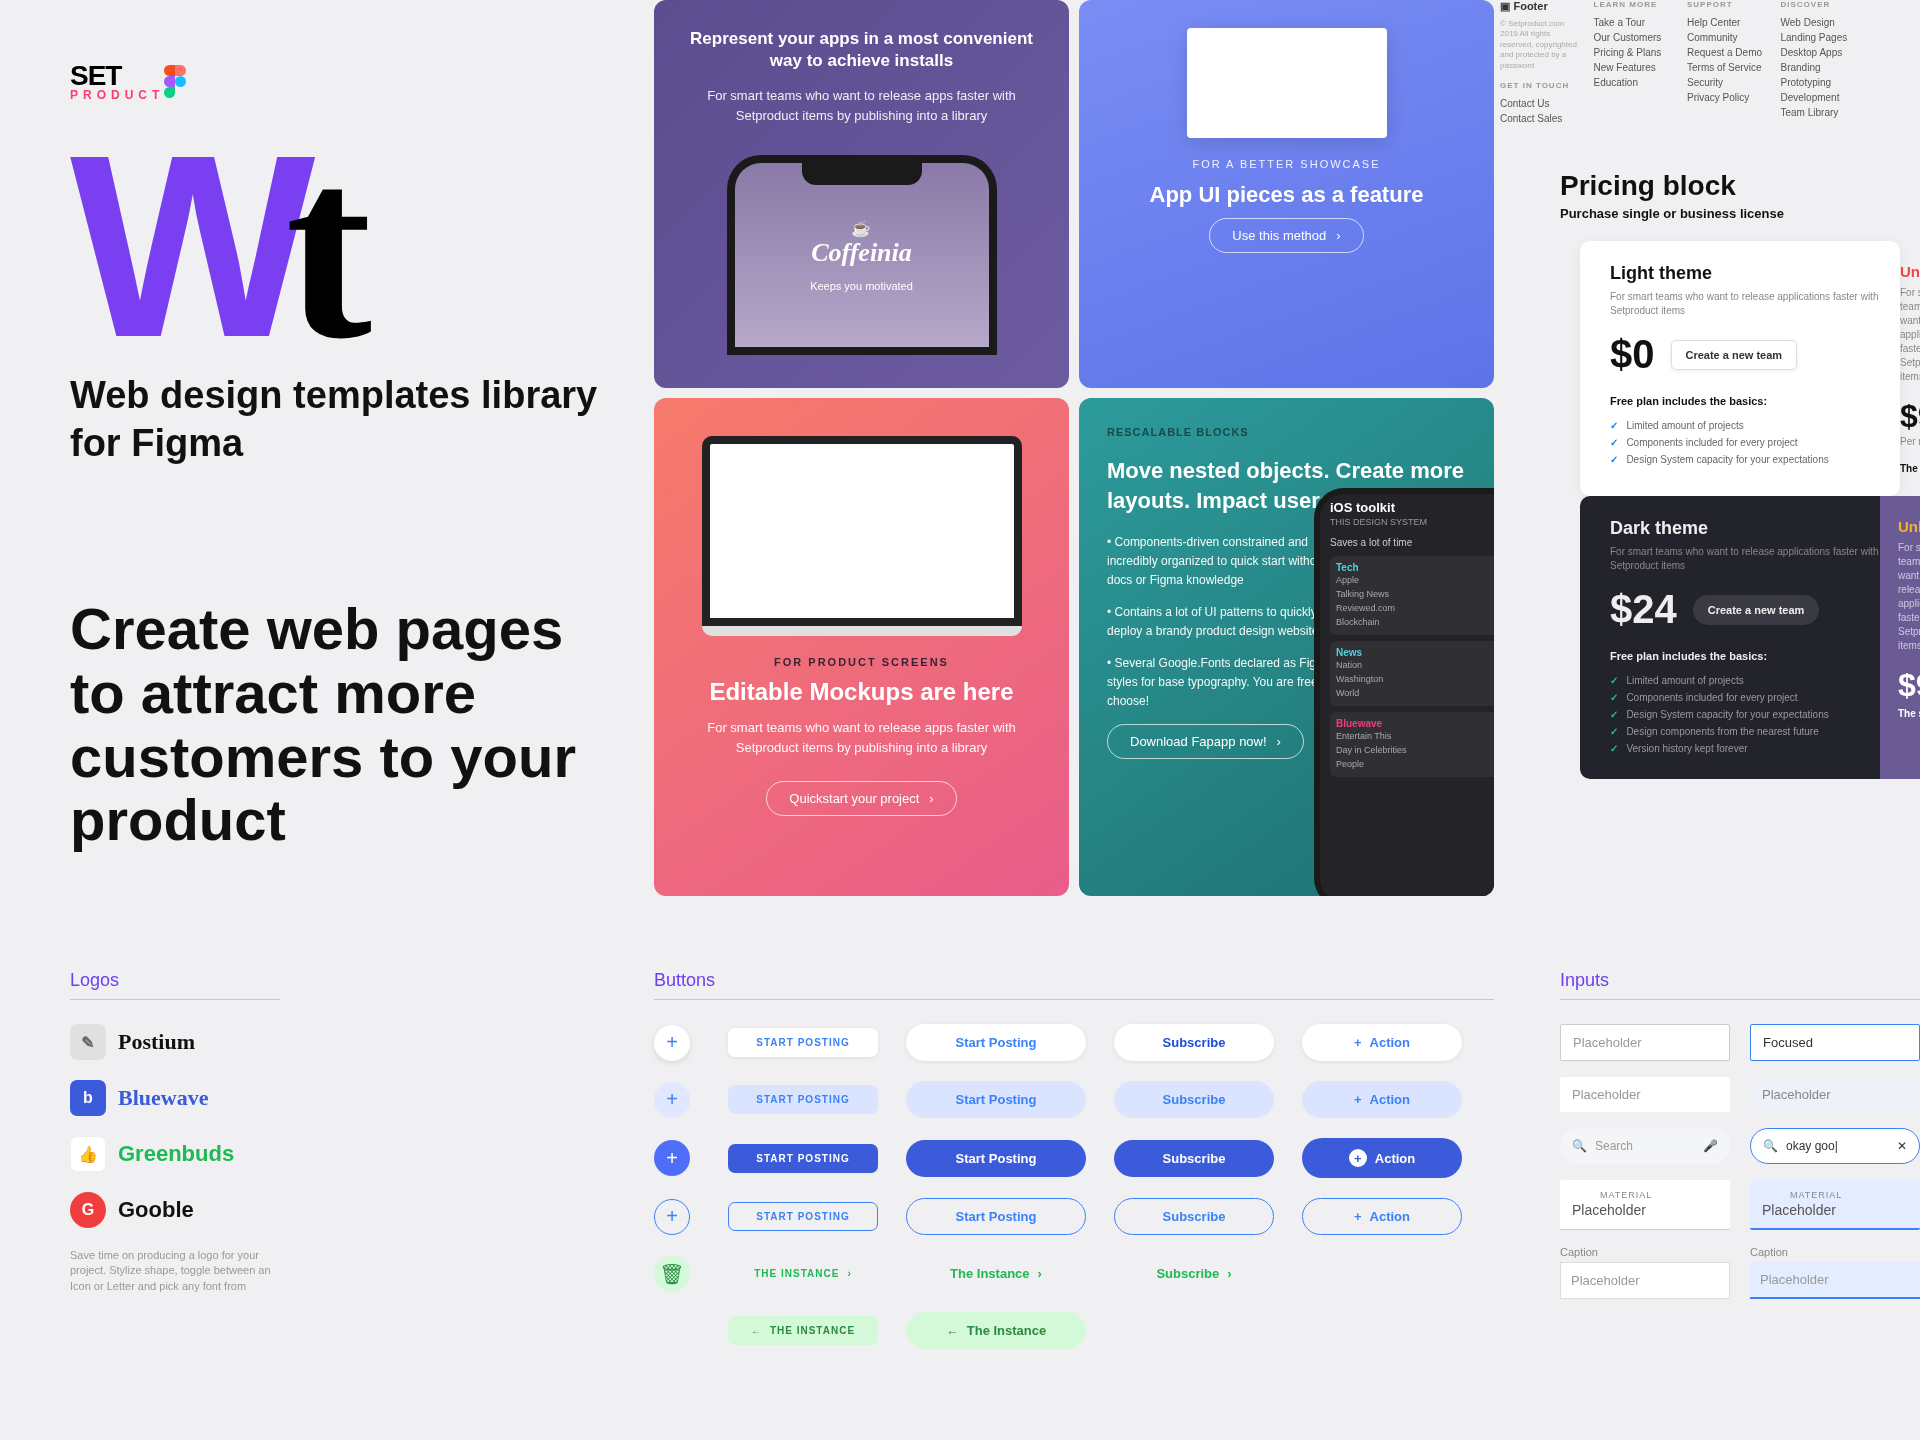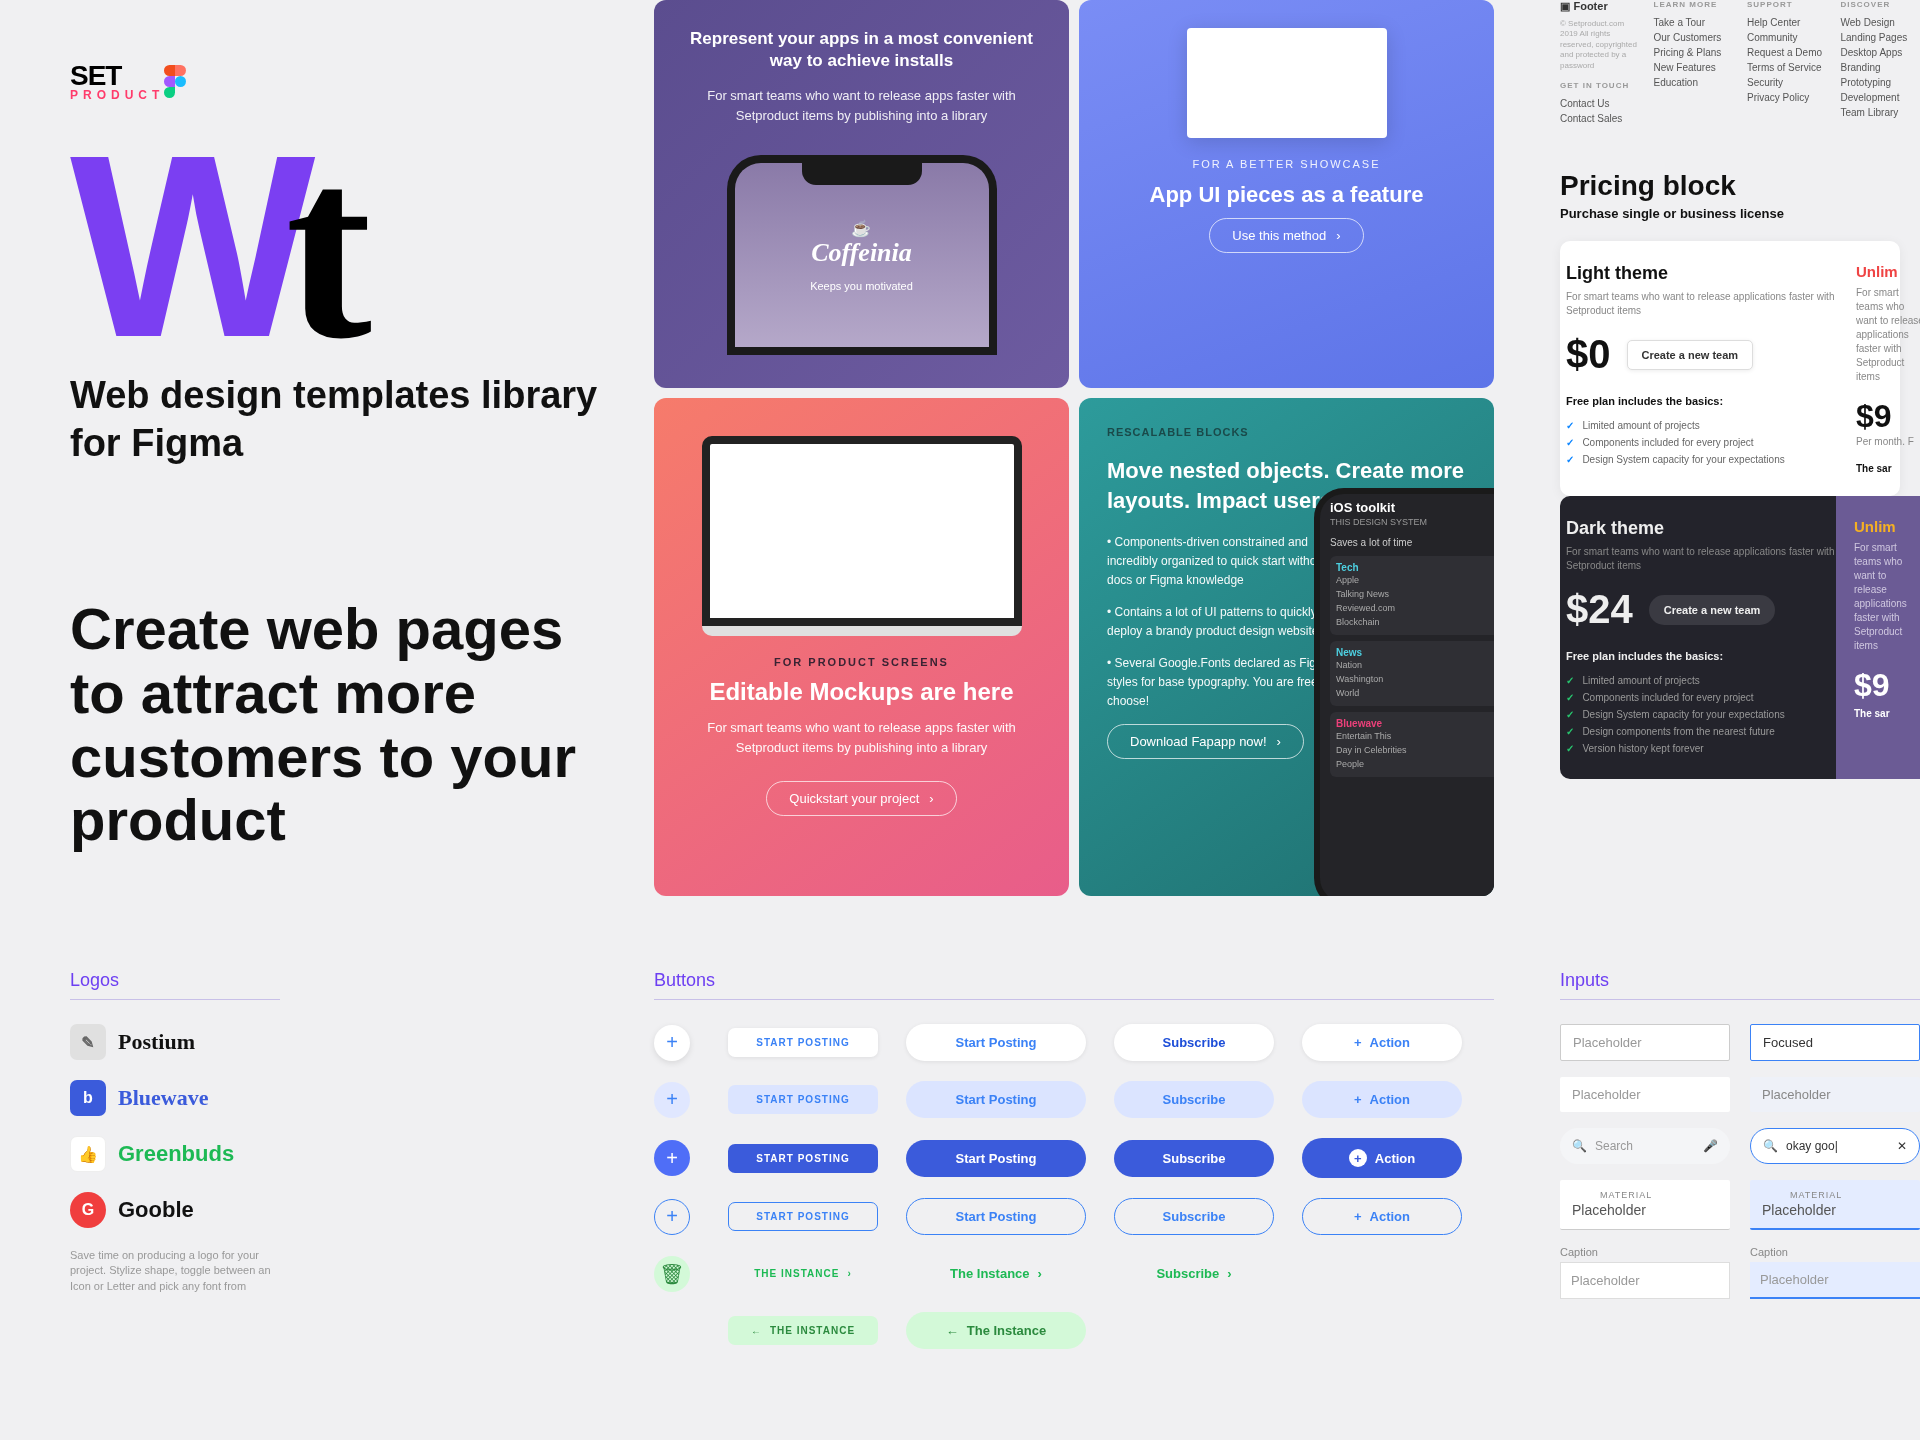--- a/index.html
+++ b/index.html
@@ -52,32 +52,32 @@
 .card4 .phone2 { position:absolute; right:-60px; top:90px; width:240px; height:420px; background:#1a1a1a; border-radius:30px; padding:6px; }
 .card4 .phone2-inner { background:#242428; height:100%; border-radius:24px; padding:6px 10px; color:#ccc; font-size:10px; }
 .card4 .phone2-inner h5 { color:#fff; font-size:13px; margin-bottom:2px; }
 .card4 .phone2-inner .sub { font-size:9px; color:#999; margin-bottom:10px; }
 .card4 .phone2-inner .cat { background:#2f2f34; border-radius:6px; padding:6px; margin-bottom:6px; }
 .card4 .phone2-inner .cat-h { color:#4dd0e1; font-size:10px; font-weight:600; }
 .card4 .phone2-inner .cat-h.pink { color:#ec407a; }
 .card4 .phone2-inner .item { font-size:9px; color:#aaa; padding:2px 0; }
 
 
-.footer-nav { position:absolute; left:1560px; top:0; width:360px; font-size:10px; color:#666; }
+.footer-nav { position:absolute; left:1500px; top:0; width:360px; font-size:10px; color:#666; }
 .footer-nav .cols { display:flex; gap:14px; }
 .footer-nav .col { flex:1; }
 .footer-nav .col h6 { font-size:8px; letter-spacing:1px; color:#999; margin-bottom:6px; font-weight:600; }
 .footer-nav .col a { display:block; color:#555; padding:2px 0; font-size:10px; }
 .footer-nav .logo-ft { font-size:11px; font-weight:700; color:#333; margin-bottom:6px; }
 .footer-nav .legal { font-size:8px; color:#aaa; line-height:1.3; margin-bottom:10px; }
 
 .pricing { position: absolute; left: 1560px; top: 170px; width: 340px; }
 .pricing h2 { font-size: 28px; font-weight: 800; margin-bottom: 4px; }
 .pricing .sub { font-size: 13px; font-weight: 600; margin-bottom: 20px; }
-.plan { border-radius: 10px; padding: 22px 6px 22px; margin-bottom: 0; display:flex; }
+.plan { border-radius: 10px; padding: 22px 30px 22px; margin-bottom: 0; display:flex;margin-left:20px; }
 .plan-left { flex:0 0 270px; }
 .plan-right { flex:1; padding-left:20px; min-width:90px; }
 .plan.light { background: #fff; box-shadow: 0 2px 12px rgba(0,0,0,0.06); }
 .plan.dark { background: #23232b; color: #eee; }
 .plan h4 { font-size: 18px; font-weight: 700; margin-bottom: 6px; }
 .plan .desc { font-size: 10px; color: #888; line-height:1.4; margin-bottom: 14px; }
 .plan.dark .desc { color:#888; }
 .plan .price-row { display:flex; align-items:center; gap:16px; margin-bottom:18px; }
 .plan .price { font-size: 40px; font-weight: 800; }
 .plan .cta { font-size: 11px; font-weight:600; padding: 8px 14px; border-radius: 5px; border:1px solid transparent; }

